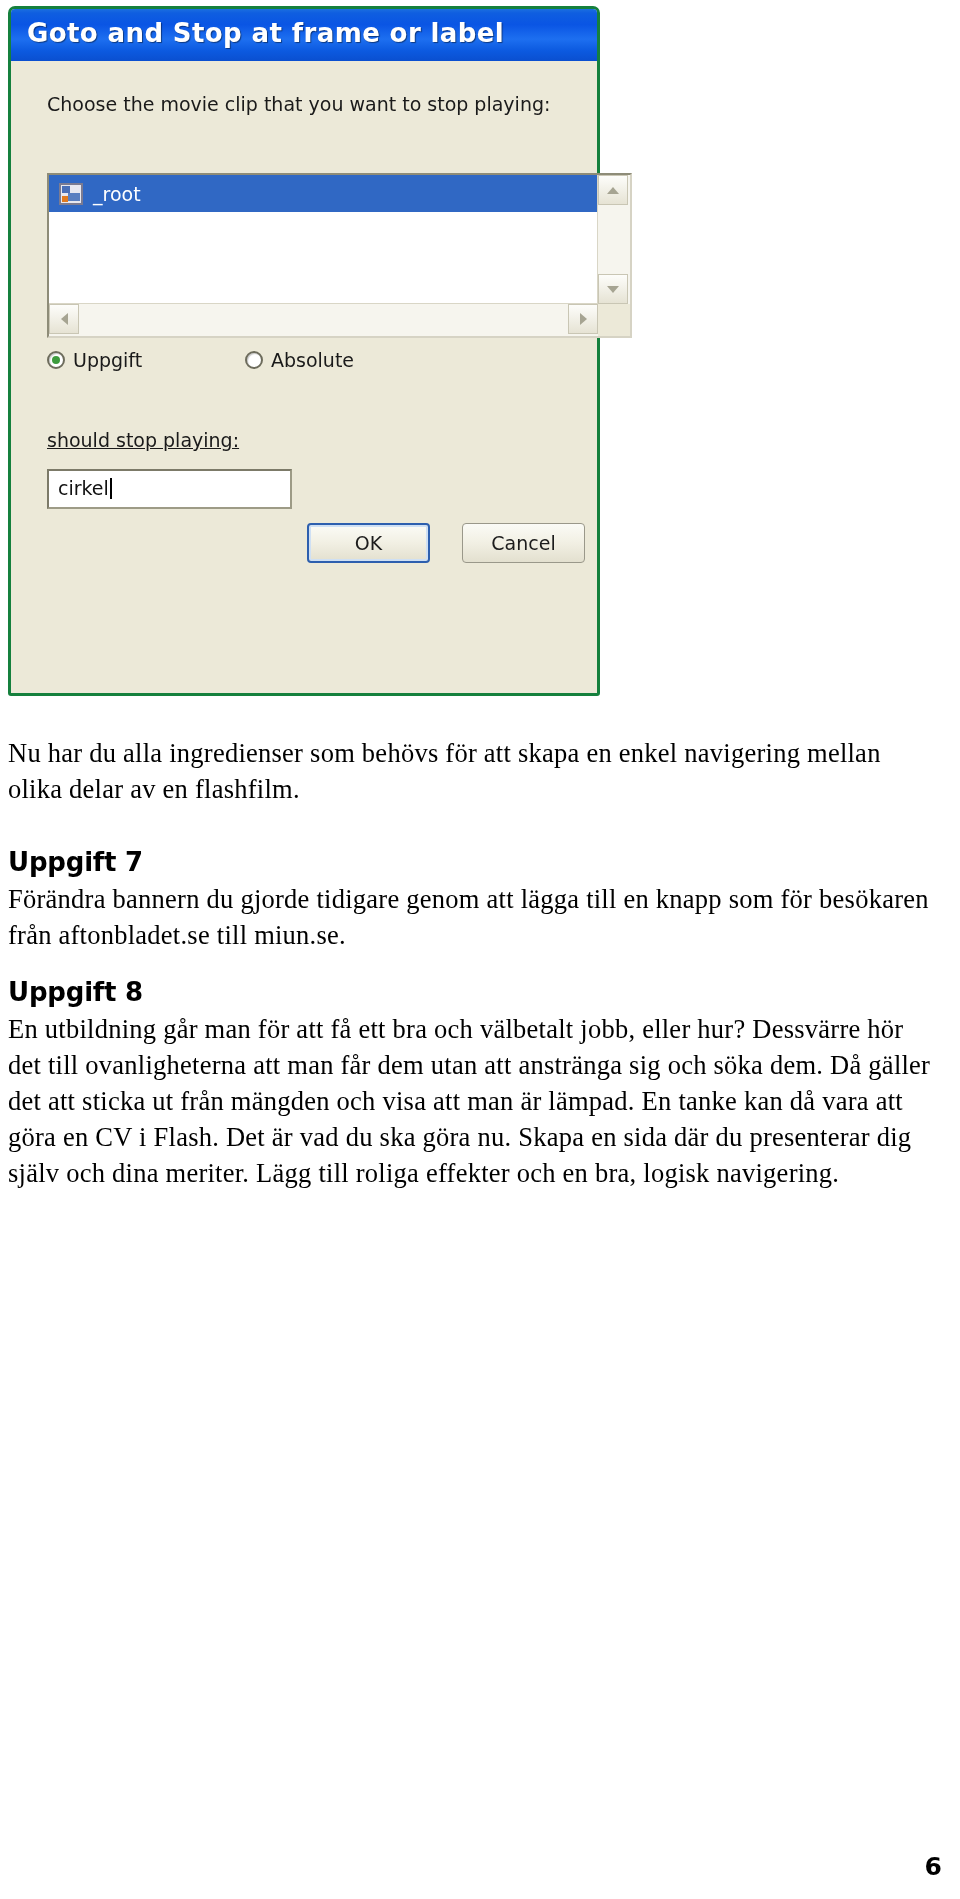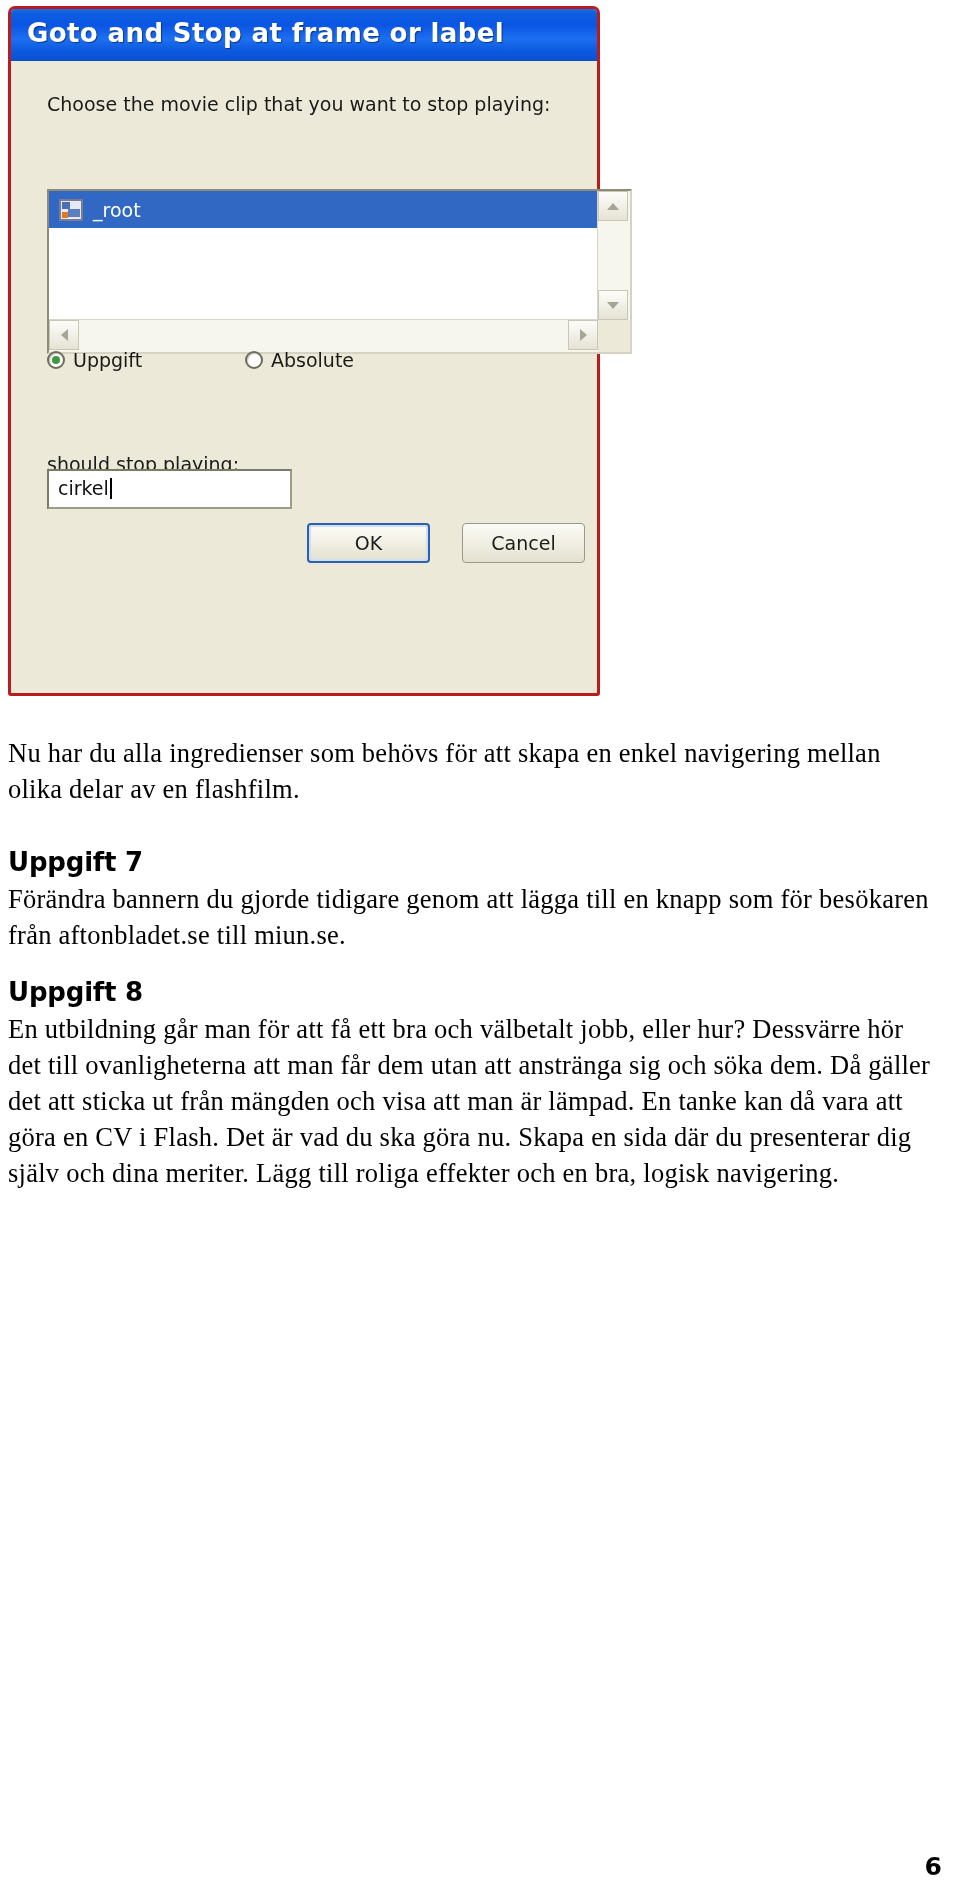--- a/index.html
+++ b/index.html
@@ -22,21 +22,21 @@
     top: 6px;
     width: 650px;
     height: 695px;
   }
   .dialog-frame {
     position: absolute;
     left: 0; top: 0;
     width: 592px;
     height: 690px;
     background: #ece9d8;
-    border: 3px solid #b91c1c;
+    border: 3px solid #15803d;
     border-radius: 7px 7px 3px 3px;
     box-sizing: border-box;
   }
   .dialog-titlebar {
     position: absolute;
     left: 0; top: 0;
     right: 0;
     height: 52px;
     background: linear-gradient(to bottom,
         #1b6ee0 0%, #0f5ee0 8%, #0a55e4 30%,
@@ -68,21 +68,21 @@
 
   .dlg-label {
     position: absolute;
     font-family: "DejaVu Sans", sans-serif;
     font-size: 19px;
     color: #1a1a1a;
     white-space: nowrap;
   }
   .lbl-choose { left: 36px; top: 32px; }
   .lbl-enter1 { left: 36px; top: 345px; }
-  .lbl-enter2 { left: 36px; top: 392px; }
+  .lbl-enter2 { left: 36px; top: 368px; text-decoration: underline; }
 
   
   .dlg-textfield {
     position: absolute;
     background: #ffffff;
     border: 2px solid #9d9b86;
     border-top-color: #7c7a68;
     border-left-color: #7c7a68;
     box-sizing: border-box;
     font-family: "DejaVu Sans", sans-serif;
@@ -119,21 +119,20 @@
     position: absolute;
     left: 36px;
     top: 112px;
     width: 585px;
     height: 165px;
     background: #ffffff;
     border: 2px solid #8e8c78;
     border-right-color: #d6d3c4;
     border-bottom-color: #d6d3c4;
     box-sizing: border-box;
-    margin-top: 16px;
   }
   .list-row {
     position: absolute;
     left: 0; top: 0;
     width: 549px;
     height: 37px;
     background: #3068c4;
     display: flex;
     align-items: center;
   }

